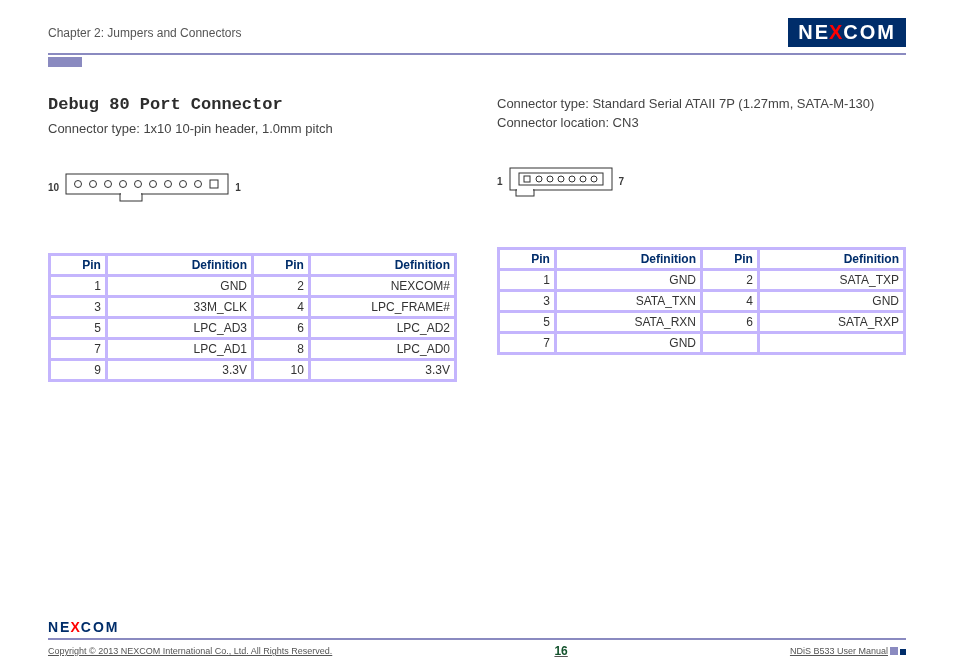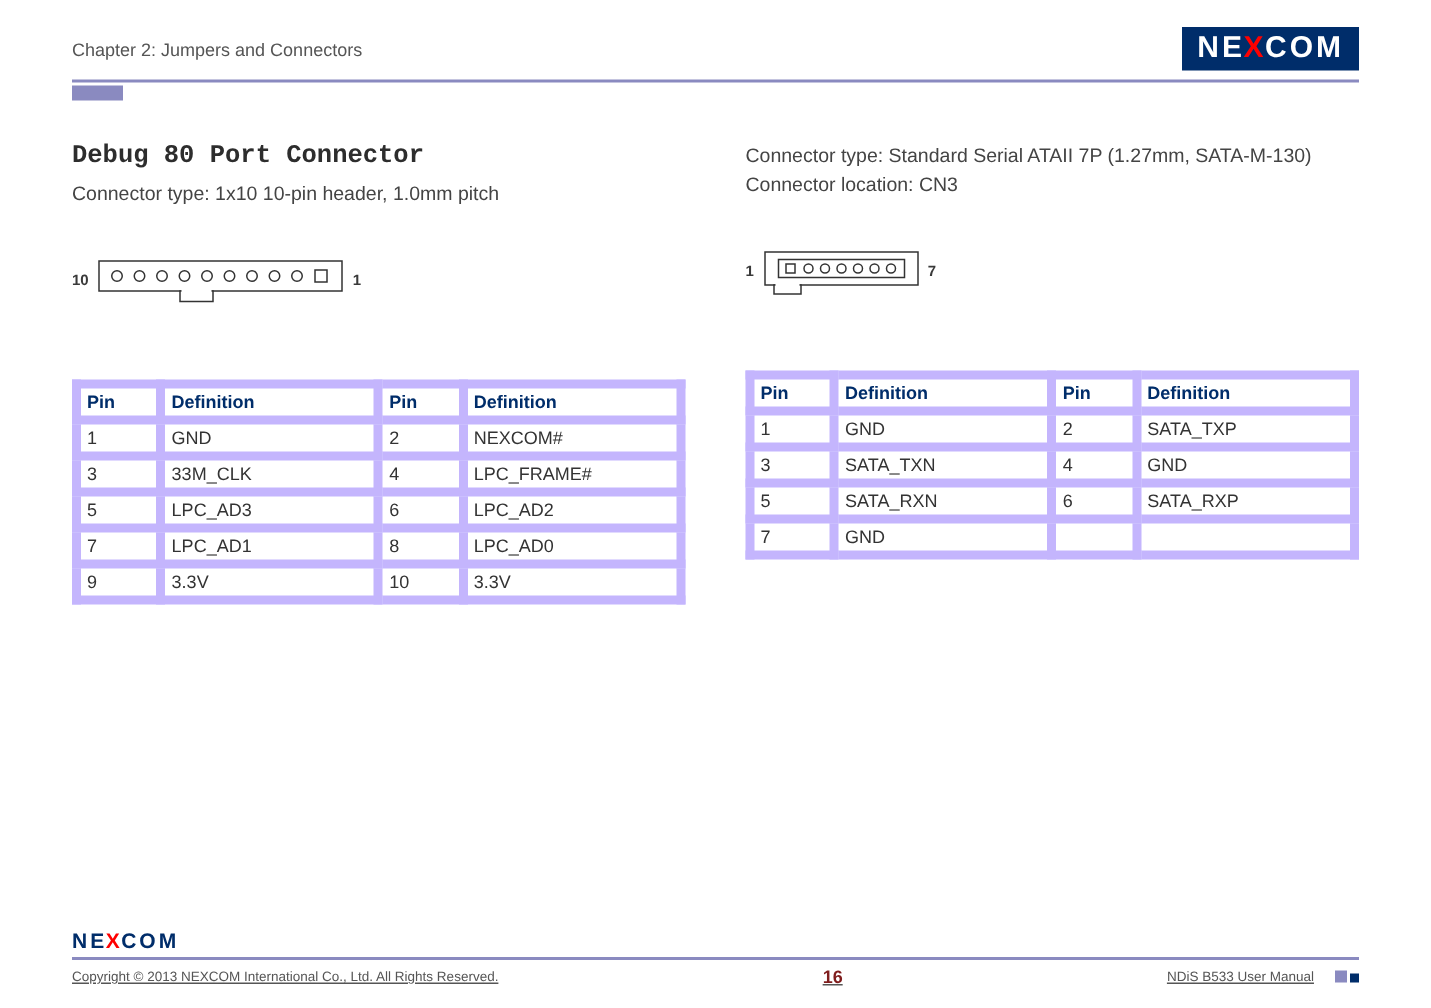--- a/index.html
+++ b/index.html
@@ -70,22 +70,22 @@
     font-size: 10px;
     font-weight: bold;
   }
   .diagram-wrap svg { display:block; }
   table {
     border-collapse: collapse;
     width: 100%;
     font-size: 12px;
   }
   th, td {
-    border: 6px solid #c4b5fd;
-    text-align: left;
+    border: 3px solid #c4b5fd;
+    text-align: right;
     padding: 2px 4px;
     font-weight: normal;
     color: #333;
   }
   th {
     font-weight: bold;
     color: #002d6a;
   }
   th.pin { width: 14%; }
   th.def { width: 36%; }
@@ -114,21 +114,21 @@
     letter-spacing: 2px;
     margin-bottom: 3px;
     display: inline-flex;
     align-items: center;
     font-family: Arial, sans-serif;
   }
   .footer-brand .x { color: #ff0000; margin: 0 -1px; }
   .page-num {
     font-weight: bold;
     font-size: 12px;
-    color: #7f1d1d;
+    color: #14532d;
   }
   .footer-squares {
     display:flex; gap:2px; align-items:flex-end;
   }
   .footer-squares span{
     width:8px;height:8px;background:#8a8ac0;display:block;
   }
   .footer-squares span.small{
     width:6px;height:6px;background:#002d6a;
   }
@@ -290,21 +290,21 @@
 <div class="footer">
   <div class="footer-brand">
     <span>NE</span>
       <span class="x">X</span>
       <span>COM</span>
   </div>
   <div class="footer-line"></div>
   <div class="footer-row">
     <div>Copyright © 2013 NEXCOM International Co., Ltd. All Rights Reserved.</div>
     <div class="page-num">16</div>
-    <div style="display:flex;align-items:center;gap:14px;text-align:right;">
+    <div style="display:flex;align-items:center;gap:2px;text-align:right;">
       <span>NDiS B533 User Manual</span>
       <div class="footer-squares">
         <span></span>
           <span class="small"></span>
       </div>
     </div>
   </div>
 </div>
 
 </body></html>

